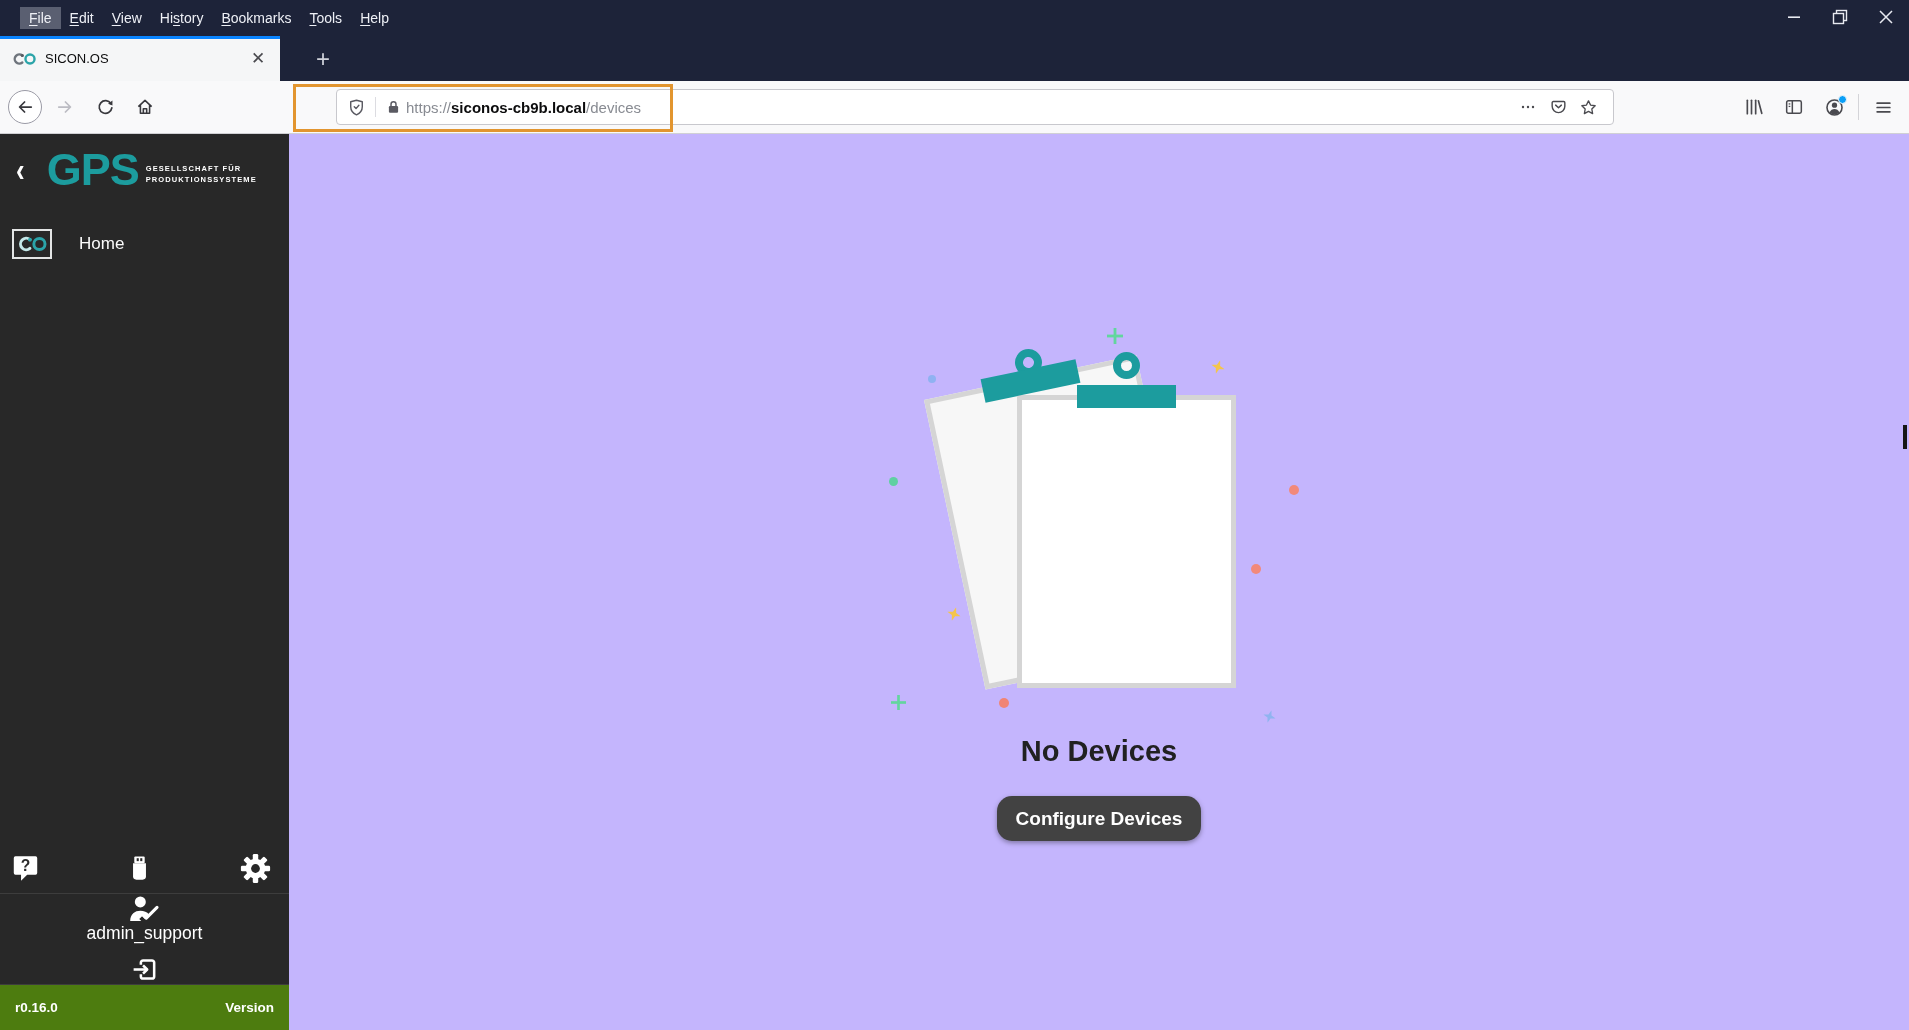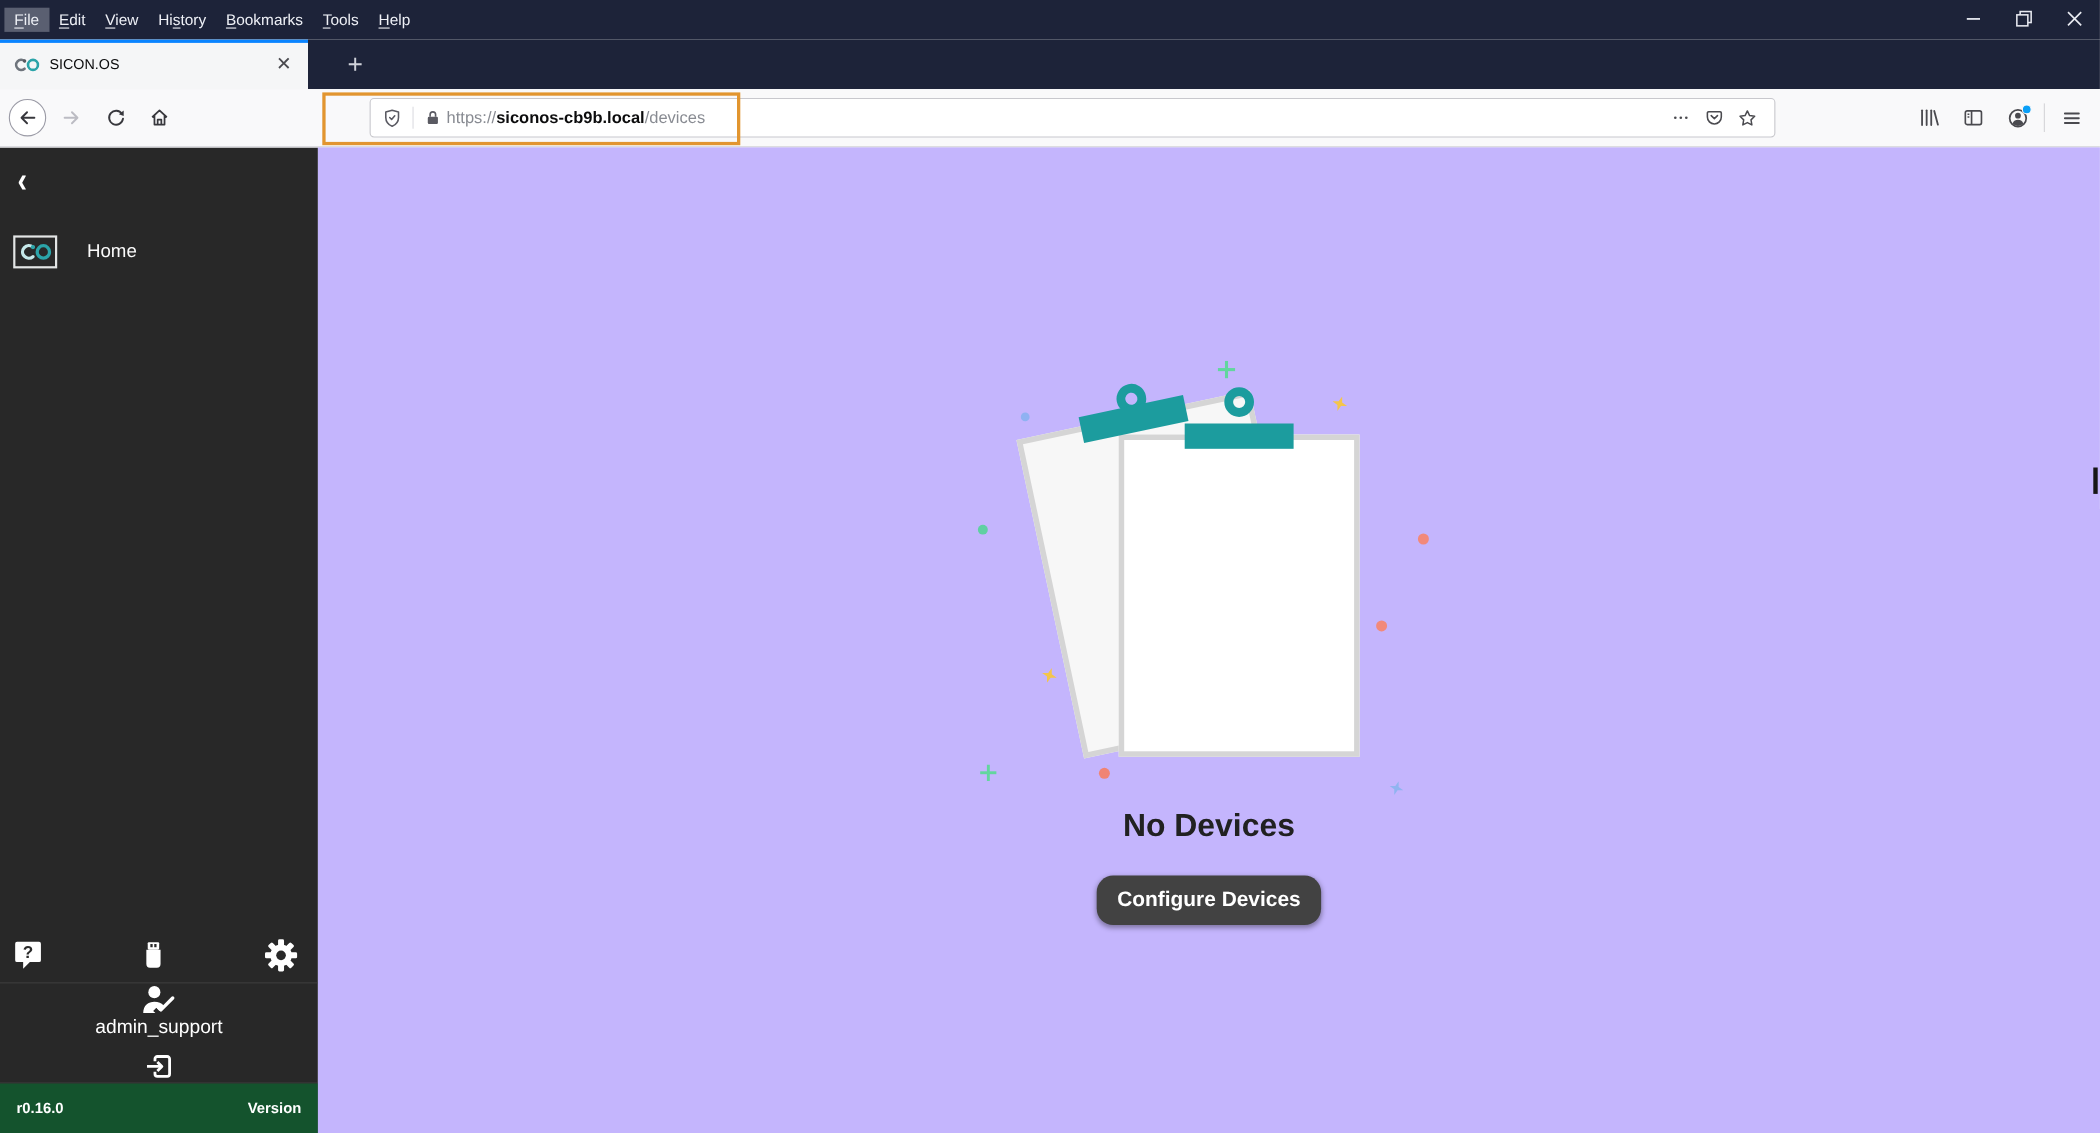--- a/index.html
+++ b/index.html
@@ -1,21 +1,21 @@
 <!DOCTYPE html>
 <html style="--teal: #1c9c9e; --accent-orange: #e2952f; --tab-accent: #0a84ff;"><head>
 <meta charset="utf-8">
 <style>
   * { margin:0; padding:0; box-sizing:border-box; }
   html,body { width:1909px; height:1030px; font-family:"Liberation Sans", sans-serif; background:#fff; }
   .app { position:relative; width:1909px; height:1030px; overflow:hidden; }
 
   
   .titlebar { height:36px; background:#1d2339; display:flex; align-items:center; position:relative; }
-  .menubar { display:flex; align-items:center; height:24px; margin-left:4px; }
+  .menubar { display:flex; align-items:center; height:24px; margin-left:20px; }
   .menu-item { color:#eef0f6; font-size:14px; padding:3px 9px; cursor:default; white-space:nowrap; }
   .menu-item u { text-decoration:underline; text-underline-offset:2px; }
   .menu-item.active { background:#5a5f71; }
   .win-controls { position:absolute; top:0; right:0; height:34px; display:flex; }
   .win-btn { width:46px; height:34px; display:flex; align-items:center; justify-content:center; }
 
   
   .tabbar { height:45px; background:#1d2339; display:flex; align-items:flex-end;gap:16px; }
   .tab { width:280px; height:45px; background:#f5f6f7; position:relative; display:flex; align-items:center; padding:0 10px 0 12px; }
   .tab-stripe { position:absolute; top:0; left:0; right:0; height:3px; background:var(--tab-accent,#0a84ff); }
@@ -52,21 +52,21 @@
   .sb-logo-sub { margin-left:7px; color:#fff; font-size:7.5px; font-weight:bold; letter-spacing:1.1px; line-height:1.5; white-space:nowrap; margin-top:8px; }
   .sb-home { display:flex; align-items:center; margin-top:38px; padding-left:12px; cursor:pointer; }
   .sb-home-icon { width:40px; height:30px; border:2px solid #e3e5e5; display:flex; align-items:center; justify-content:center; }
   .sb-home-label { color:#fafafa; font-size:17px; margin-left:27px; }
   .sb-spacer { flex:1; }
   .sb-tools { height:50px; display:flex; align-items:center; justify-content:space-between; padding:0 18px 0 12px; }
   .sb-tool { cursor:pointer; display:flex; align-items:center; }
   .sb-divider { height:1px; background:#3d3d3d; }
   .sb-user { height:90px; display:flex; align-items:center; padding:0 16px;flex-direction:column; }
   .sb-user-name { flex:1; text-align:center; color:#fff; font-size:17.5px; }
-  .sb-version { height:45px; background:#14532d; display:flex; align-items:center; justify-content:space-between; padding:0 15px; }
+  .sb-version { height:45px; background:#4d7c0f; display:flex; align-items:center; justify-content:space-between; padding:0 15px; }
   .sb-version span { color:#fff; font-size:13.5px; font-weight:bold; }
 
   
   .main { flex:1; background:#c4b5fd; position:relative; }
   .empty-wrap { position:absolute; top:186px; left:50%; transform:translateX(-50%); width:500px; display:flex; flex-direction:column; align-items:center; }
   .scene { position:relative; width:420px; height:420px; }
   .board { position:absolute; border:5px solid #d5d5d5; }
   .board.back { left:35px; top:80px; width:217px; height:296px; background:#f7f7f7; transform:rotate(-12deg); transform-origin:0 0; }
   .board.front { left:128px; top:75px; width:219px; height:293px; background:#ffffff; }
   .clip-bar { position:absolute; background:var(--teal,#1c9c9e); }
@@ -226,20 +226,27 @@
         </svg>
       </div>
     </div>
   </div>
 
   <div class="content">
 
     <div class="sidebar">
       <div class="sb-header">
         <span class="sb-collapse">‹</span>
+        <div class="sb-logo">
+          <span class="sb-logo-text">GPS</span>
+          <span class="sb-logo-sub">
+            <span>GESELLSCHAFT FÜR</span><br>
+            <span>PRODUKTIONSSYSTEME</span>
+          </span>
+        </div>
       </div>
 
       <div class="sb-home">
         <span class="sb-home-icon">
           <svg width="30" height="16" viewBox="0 0 26 14">
             <path d="M11.2 3.2 A5 5 0 1 0 11.2 10.8" stroke="#c5e8e9" stroke-width="2.6" fill="none" stroke-linecap="round"></path>
             <circle cx="11.2" cy="3.2" r="1.7" fill="#2ba4a9"></circle>
             <circle cx="19.5" cy="7" r="4.9" stroke="#2ba4a9" stroke-width="2.6" fill="none"></circle>
           </svg>
         </span>

